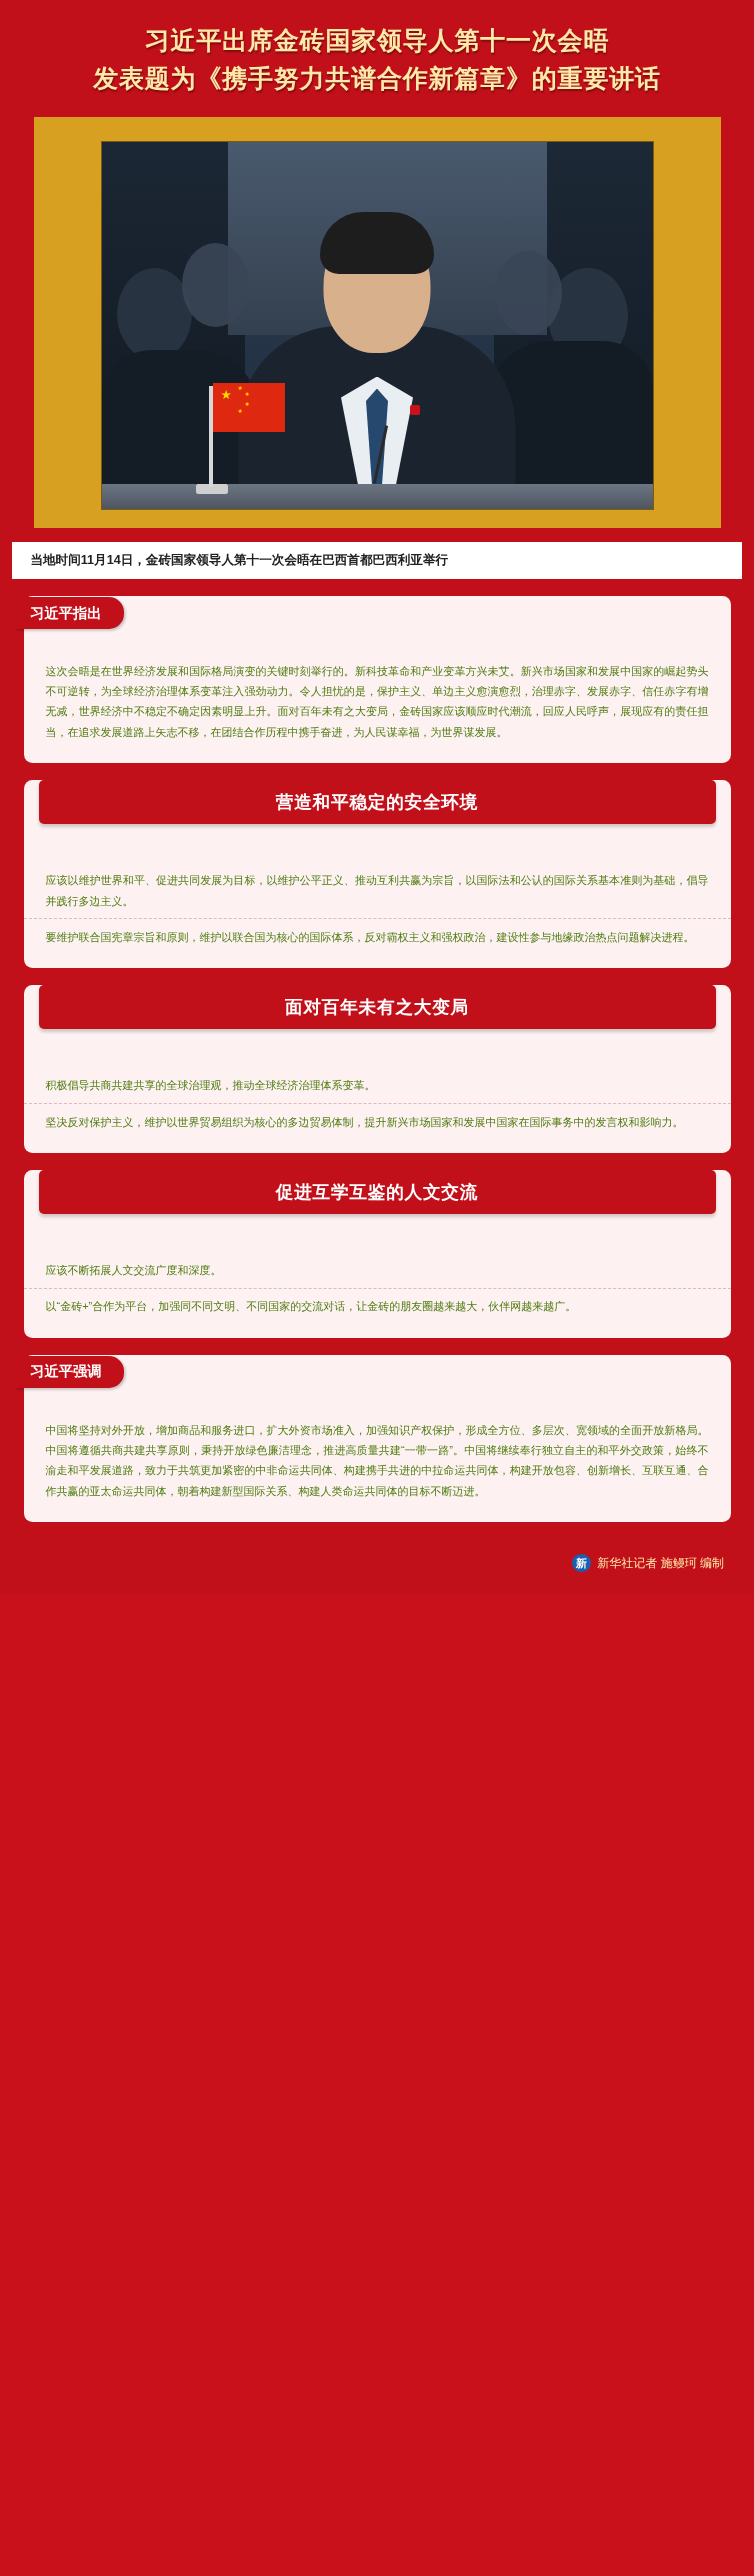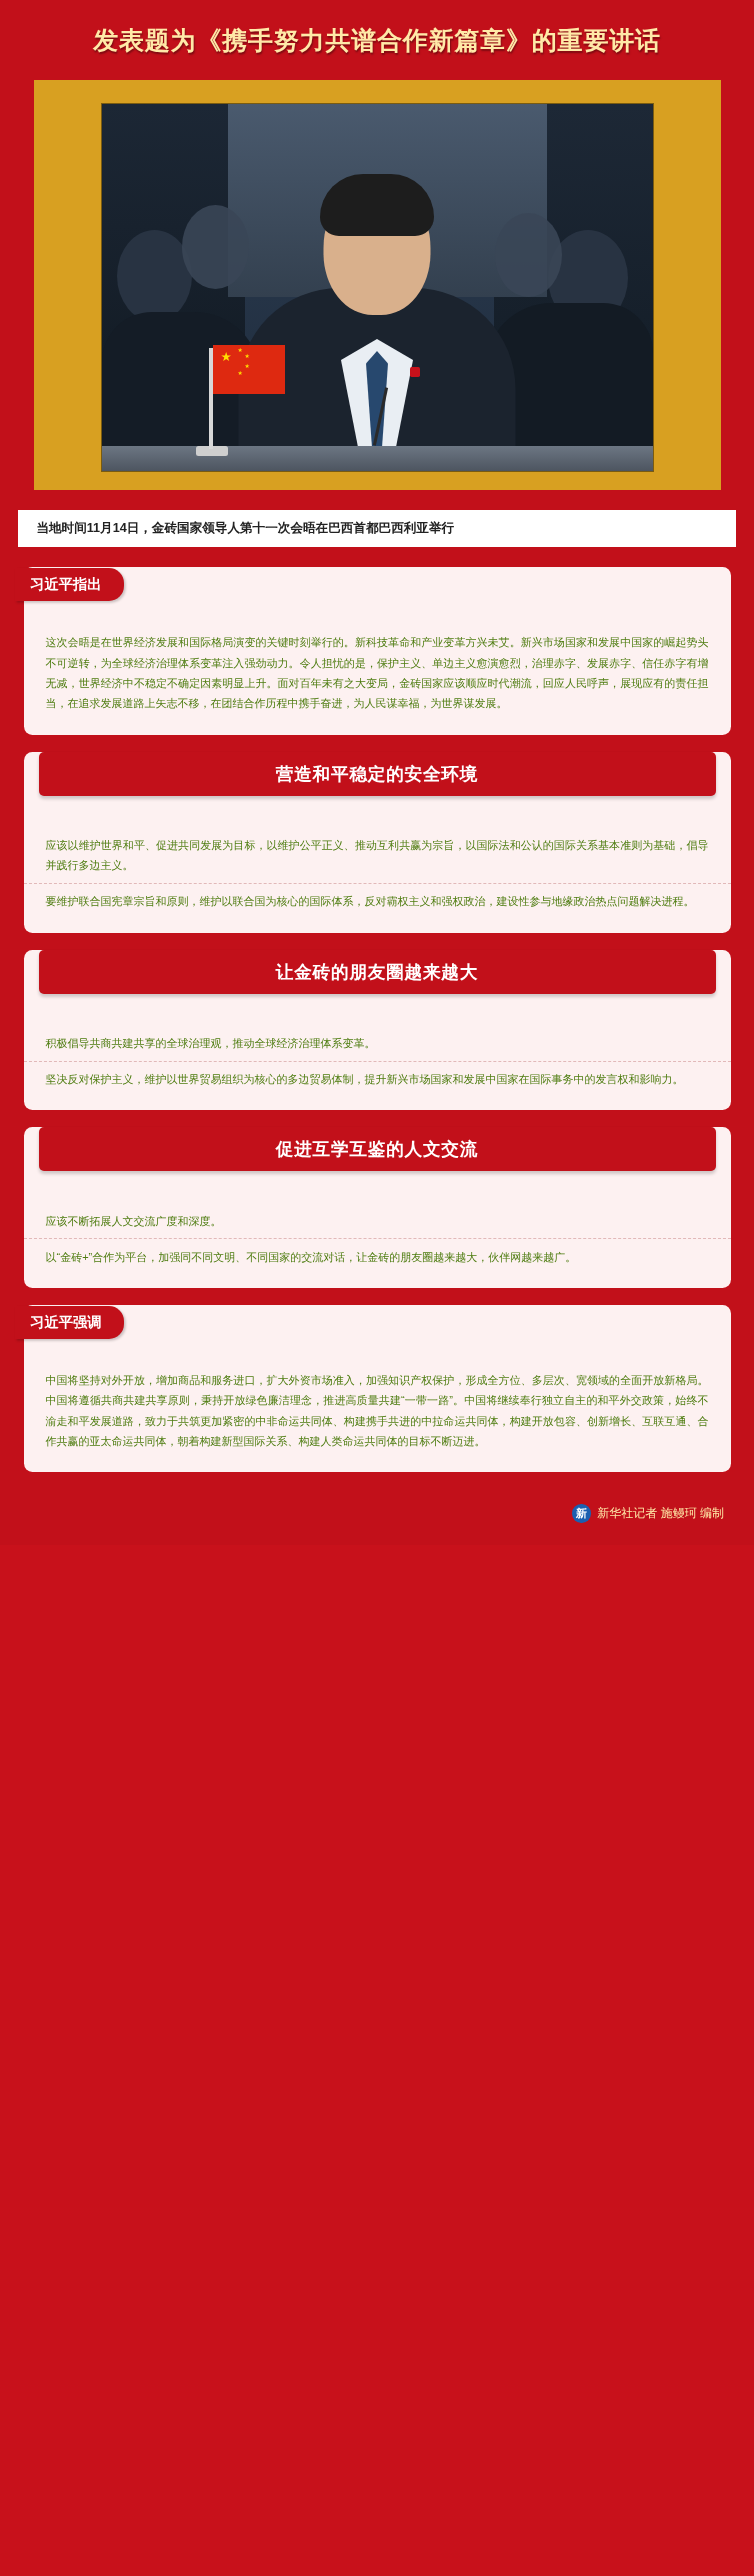--- a/index.html
+++ b/index.html
@@ -131,21 +131,21 @@
   .ss2 { left: 143px; bottom: 111px; }
   .ss3 { left: 143px; bottom: 101px; }
   .ss4 { left: 136px; bottom: 94px; }
   .mic {
     position: absolute; left: 277px; bottom: 25px; width: 3.4px; height: 59px;
     background: #2a2a2a; transform: rotate(12deg);
   }
   
   .caption {
     background: #ffffff;
-    margin: 18px;
+    margin: 12px;
     padding: 10px 18.4px;
     font-size: 12.6px;
     color: #222;
     font-weight: bold;
     border-top: 2.5px solid #c2101a;
     border-bottom: 2.5px solid #c2101a;
   }
   
   .panel {
     background: #fdf1f1;
@@ -170,21 +170,21 @@
   }
   .tag-wrap { margin-bottom: 15px; }
   .banner {
     background: #c2101a;
     color: #ffffff;
     font-size: 17.6px;
     font-weight: bold;
     text-align: center;
     padding: 10px 8.4px;
     border-radius: 5px;
-    margin: 0 15px 20px 15px;
+    margin: 0 15px 27px 15px;
     position: relative;
     top: -11.7px;
     box-shadow: 0 2.5px 3.4px rgba(0,0,0,.18);
     letter-spacing: 0.8px;
   }
   .banner-panel { padding-top: 11.7px; }
   .para {
     font-size: 11px;
     line-height: 1.85;
     color: #4d7c0f;
@@ -210,20 +210,21 @@
     font-size: 11px; font-weight: bold; margin-right: 6.7px;
   }
   .footer-text { color: #ffe9a8; font-size: 12px; }
 </style>
 </head>
 <body>
 
 <div class="page">
 
   <div class="title-block">
+    <div class="title-line">习近平出席金砖国家领导人第十一次会晤</div>
     <div class="title-line">发表题为《携手努力共谱合作新篇章》的重要讲话</div>
   </div>
 
   <div class="photo-wrap">
     <div class="photo">
       <div class="bg-dark-left"></div>
       <div class="bg-dark-right"></div>
       <div class="bg-mid"></div>
       <div class="head-blur h1"></div>
       <div class="head-blur h2"></div>
@@ -259,21 +260,21 @@
     <div class="para">这次会晤是在世界经济发展和国际格局演变的关键时刻举行的。新科技革命和产业变革方兴未艾。新兴市场国家和发展中国家的崛起势头不可逆转，为全球经济治理体系变革注入强劲动力。令人担忧的是，保护主义、单边主义愈演愈烈，治理赤字、发展赤字、信任赤字有增无减，世界经济中不稳定不确定因素明显上升。面对百年未有之大变局，金砖国家应该顺应时代潮流，回应人民呼声，展现应有的责任担当，在追求发展道路上矢志不移，在团结合作历程中携手奋进，为人民谋幸福，为世界谋发展。</div>
   </div>
 
   <div class="panel banner-panel">
     <div class="banner">营造和平稳定的安全环境</div>
     <div class="para">应该以维护世界和平、促进共同发展为目标，以维护公平正义、推动互利共赢为宗旨，以国际法和公认的国际关系基本准则为基础，倡导并践行多边主义。</div>
     <div class="para">要维护联合国宪章宗旨和原则，维护以联合国为核心的国际体系，反对霸权主义和强权政治，建设性参与地缘政治热点问题解决进程。</div>
   </div>
 
   <div class="panel banner-panel">
-    <div class="banner">让金砖的朋友圈越来越大</div>
+    <div class="banner">面对百年未有之大变局</div>
     <div class="para">积极倡导共商共建共享的全球治理观，推动全球经济治理体系变革。</div>
     <div class="para">坚决反对保护主义，维护以世界贸易组织为核心的多边贸易体制，提升新兴市场国家和发展中国家在国际事务中的发言权和影响力。</div>
   </div>
 
   <div class="panel banner-panel">
     <div class="banner">促进互学互鉴的人文交流</div>
     <div class="para">应该不断拓展人文交流广度和深度。</div>
     <div class="para">以“金砖+”合作为平台，加强同不同文明、不同国家的交流对话，让金砖的朋友圈越来越大，伙伴网越来越广。</div>
   </div>
 

